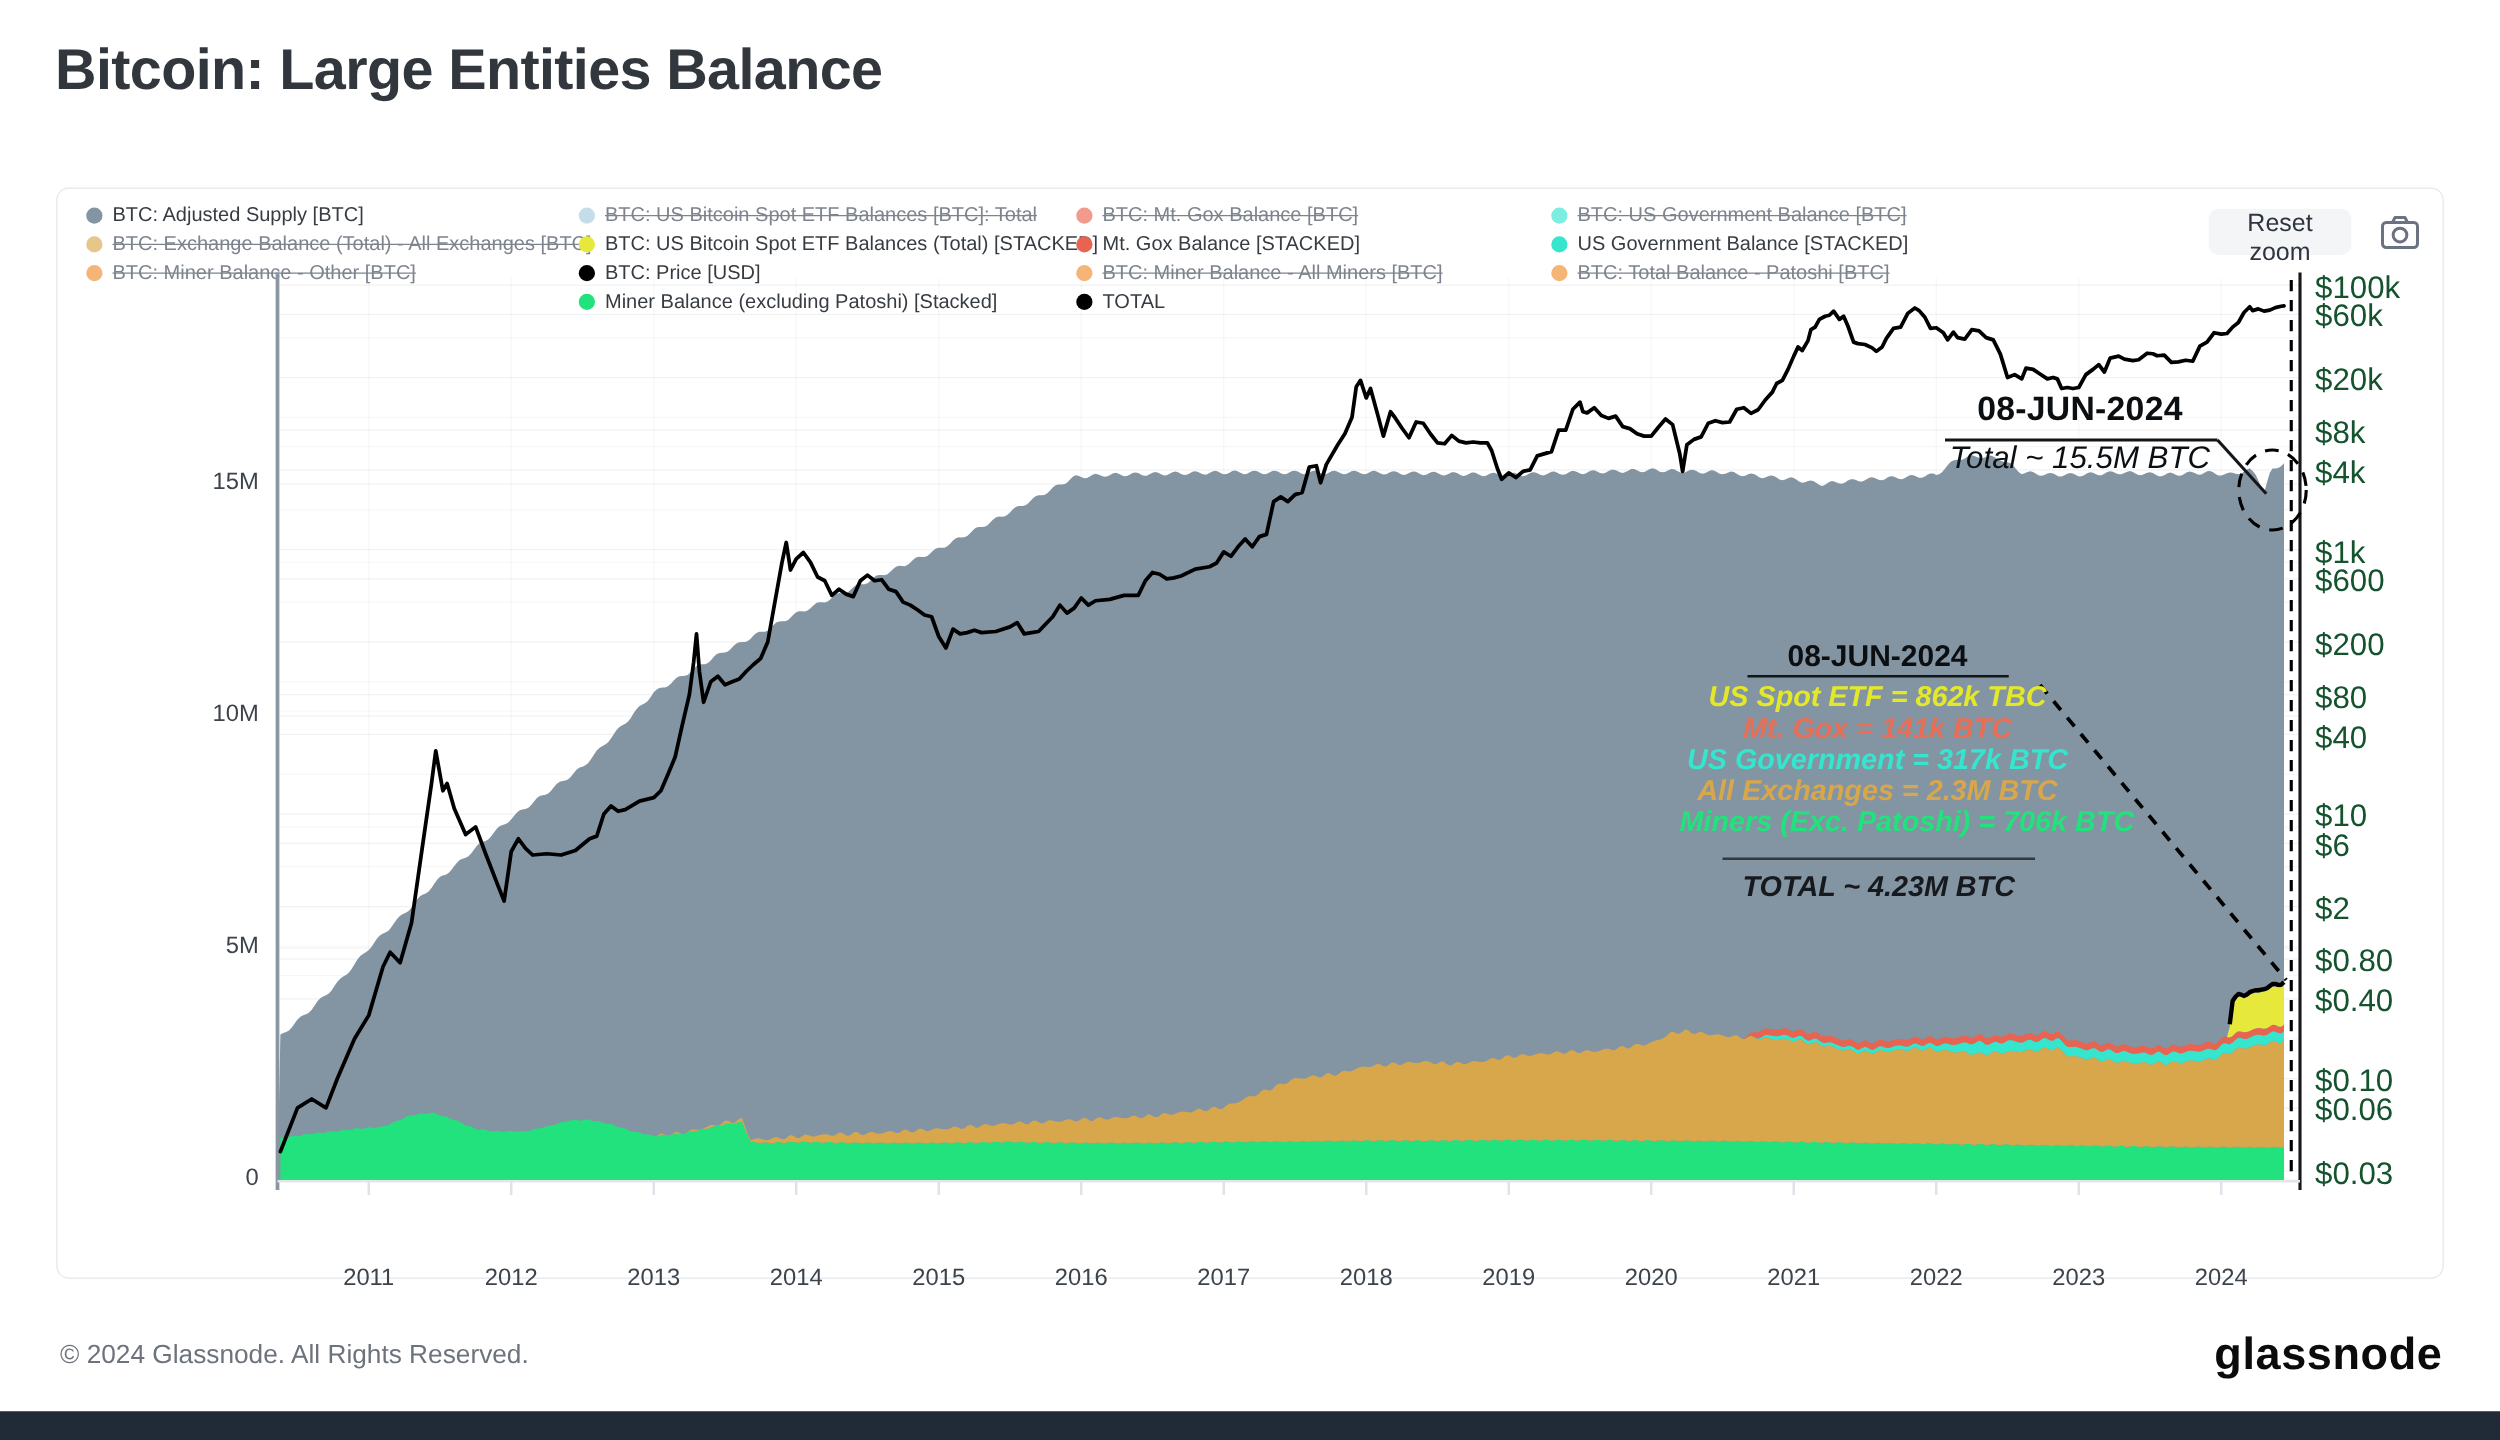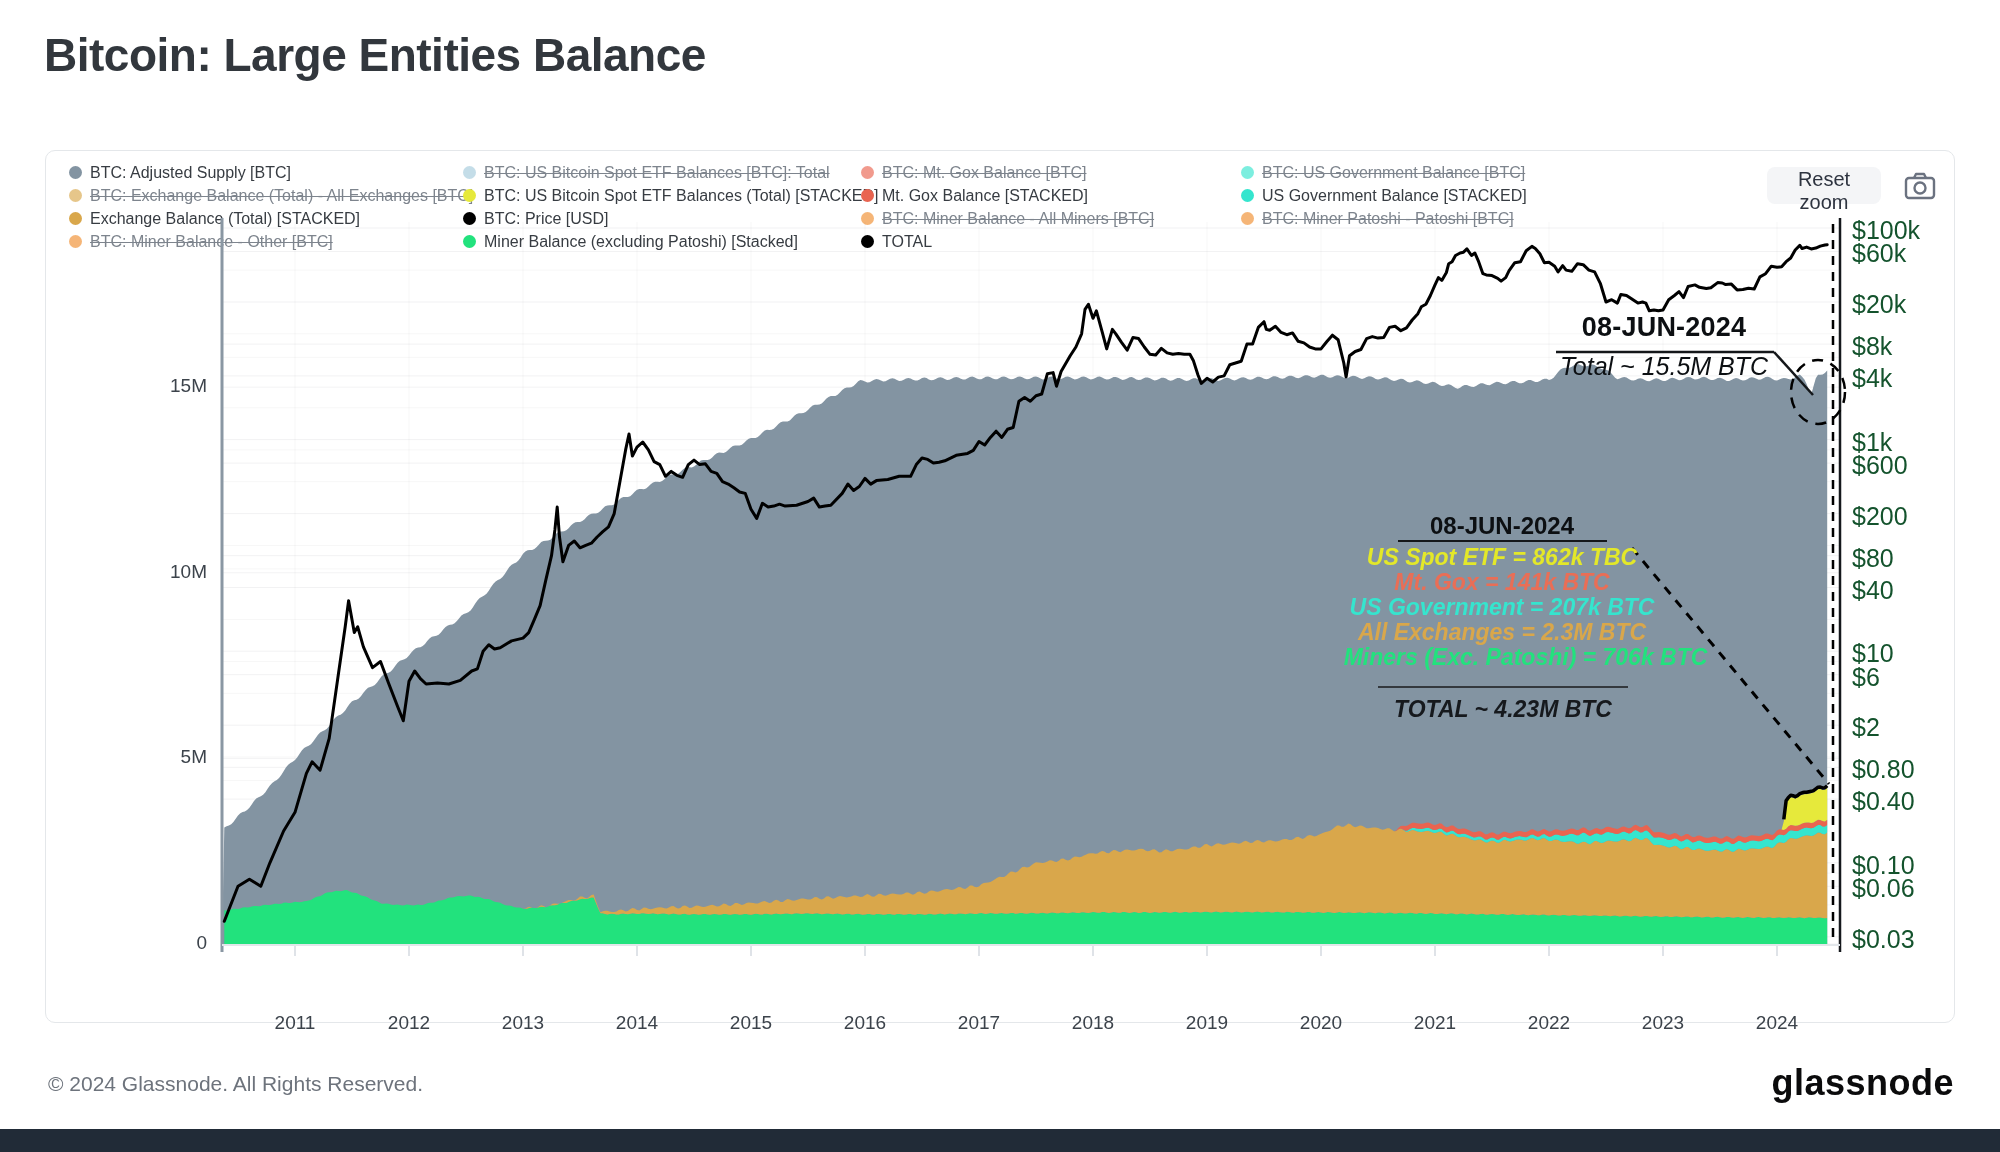--- a/index.html
+++ b/index.html
@@ -50,24 +50,20 @@
         <div class="legend-col" style="left: 23px;">
           <div class="legend-item">
             <span class="legend-dot" style="background: rgb(131, 148, 162);"></span>
             <span class="legend-label">BTC: Adjusted Supply [BTC]</span>
           </div>
           <div class="legend-item">
             <span class="legend-dot struck" style="background: rgb(217, 167, 75);"></span>
             <span class="legend-label struck">BTC: Exchange Balance (Total) - All Exchanges [BTC]</span>
           </div>
           <div class="legend-item">
-            <span class="legend-dot" style="background: rgb(217, 167, 75);"></span>
-            <span class="legend-label">Exchange Balance (Total) [STACKED]</span>
-          </div>
-          <div class="legend-item">
             <span class="legend-dot struck" style="background: rgb(239, 142, 46);"></span>
             <span class="legend-label struck">BTC: Miner Balance - Other [BTC]</span>
           </div>
         </div>
         <div class="legend-col" style="left: 417px;">
           <div class="legend-item">
             <span class="legend-dot struck" style="background: rgb(165, 203, 220);"></span>
             <span class="legend-label struck">BTC: US Bitcoin Spot ETF Balances [BTC]: Total</span>
           </div>
           <div class="legend-item">
@@ -105,21 +101,21 @@
           <div class="legend-item">
             <span class="legend-dot struck" style="background: rgb(53, 229, 206);"></span>
             <span class="legend-label struck">BTC: US Government Balance [BTC]</span>
           </div>
           <div class="legend-item">
             <span class="legend-dot" style="background: rgb(53, 229, 206);"></span>
             <span class="legend-label">US Government Balance [STACKED]</span>
           </div>
           <div class="legend-item">
             <span class="legend-dot struck" style="background: rgb(239, 142, 46);"></span>
-            <span class="legend-label struck">BTC: Miner Patoshi - Patoshi [BTC]</span>
+            <span class="legend-label struck">BTC: Total Balance - Patoshi [BTC]</span>
           </div>
         </div>
       </div>
     <button class="reset-zoom-btn">Reset zoom</button>
     <button class="camera-btn" title="">
       <svg width="32" height="28" viewBox="0 0 32 28">
         <rect x="2" y="6" width="28" height="20" rx="3" fill="none" stroke="#6b7280" stroke-width="2.4"></rect>
         <path d="M10 6 L12 2 L20 2 L22 6" fill="none" stroke="#6b7280" stroke-width="2.4" stroke-linejoin="round"></path>
         <circle cx="16" cy="16" r="5.5" fill="none" stroke="#6b7280" stroke-width="2.4"></circle>
       </svg>
@@ -256,21 +252,21 @@
   <div class="callout-top">
     <div class="ct-title">08-JUN-2024</div>
     <div class="ct-sub">Total ~ 15.5M BTC</div>
   </div>
 
   <div class="callout-bd">
     <div class="bd-title">08-JUN-2024</div>
     <div id="bd-rows">
         <div class="bd-row" style="color: rgb(227, 232, 41);">US Spot ETF = 862k TBC</div>
         <div class="bd-row" style="color: rgb(233, 110, 86);">Mt. Gox = 141k BTC</div>
-        <div class="bd-row" style="color: rgb(53, 229, 206);">US Government = 207k BTC</div>
+        <div class="bd-row" style="color: rgb(53, 229, 206);">US Government = 317k BTC</div>
         <div class="bd-row" style="color: rgb(217, 167, 75);">All Exchanges = 2.3M BTC</div>
         <div class="bd-row" style="color: rgb(34, 226, 125); margin-left: 47px;">Miners (Exc. Patoshi)  = 706k BTC</div>
       </div>
   </div>
   <div class="bd-total">TOTAL ~ 4.23M BTC</div>
 
   <div class="copyright">© 2024 Glassnode. All Rights Reserved.</div>
   <div class="brand">glassnode</div>
   <div class="bottom-strip"></div>
 </div>

